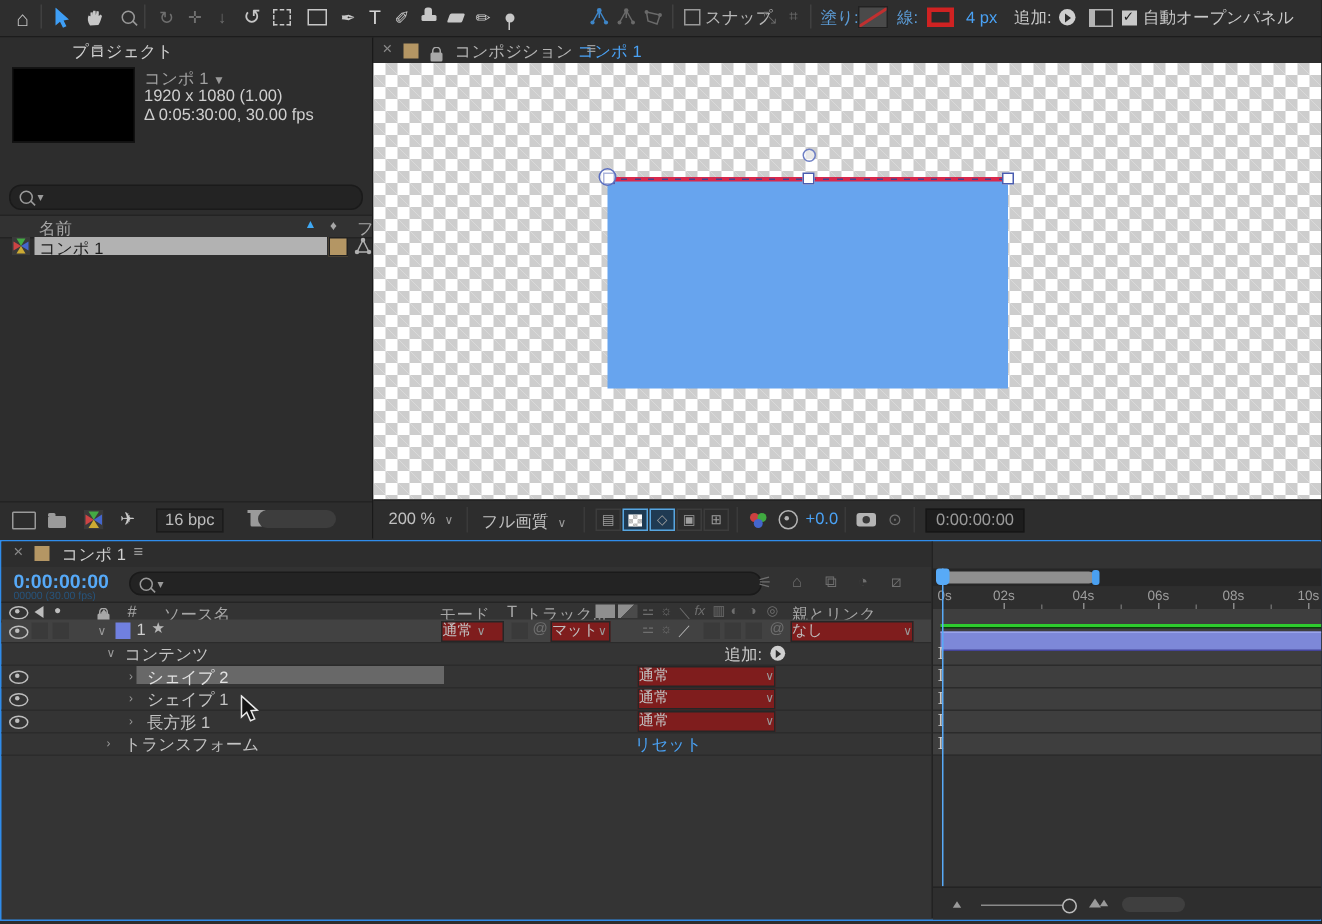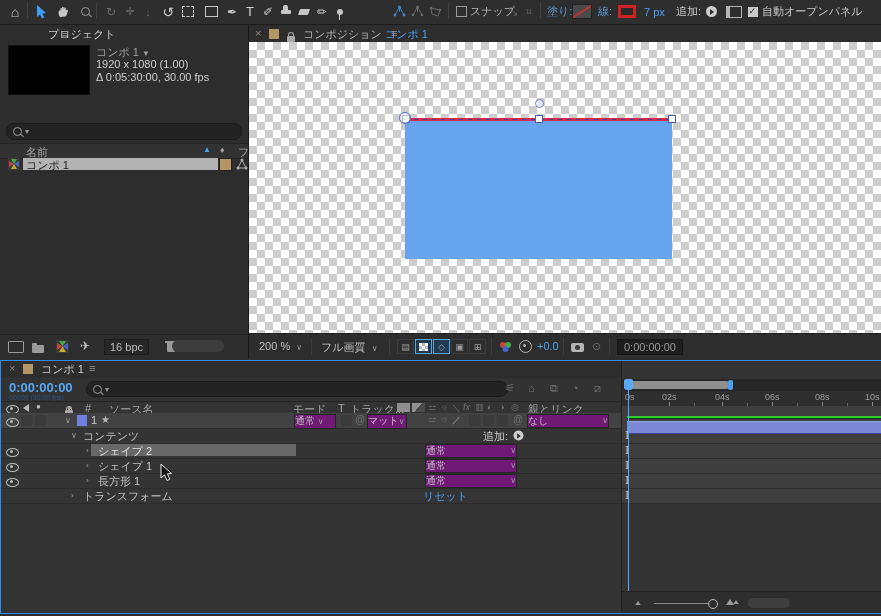--- a/index.html
+++ b/index.html
@@ -28,21 +28,21 @@
   
   .spk{width:0;height:0;border-top:4px solid transparent;border-bottom:4px solid transparent;border-right:6px solid #bdbdbd;display:inline-block;}
   
   .stamp{position:relative;width:10px;height:4px;background:#c7c7c7;border-radius:1px;display:inline-block;}
   .stamp::before{content:"";position:absolute;left:2px;top:-5px;width:5px;height:5px;background:#c7c7c7;border-radius:2px 2px 0 0;}
   .eraser{width:10px;height:6px;background:#c7c7c7;transform:skewX(-20deg);border-radius:1px;display:inline-block;}
   .recttool{width:11px;height:9px;border:1px solid #c7c7c7;display:inline-block;}
   .dashbox{width:10px;height:9px;border:1px dashed #c7c7c7;display:inline-block;}
   .pin{position:relative;width:6px;height:6px;background:#c7c7c7;border-radius:50%;display:inline-block;}
   .pin::after{content:"";position:absolute;left:2px;top:5px;width:1px;height:6px;background:#c7c7c7;}
-  .dd{position:absolute;background:#701a75;border:1px solid #262626;color:#c0c0c0;font-size:10px;line-height:12px;}
+  .dd{position:absolute;background:#7f1d1d;border:1px solid #262626;color:#c0c0c0;font-size:10px;line-height:12px;}
   .chev{color:#9a9a9a;font-size:8px;}
   .playc{position:relative;width:11px;height:11px;border-radius:50%;background:#cfcfcf;display:inline-block;}
   .playc::after{content:"";position:absolute;left:4px;top:3px;width:0;height:0;border-top:3px solid transparent;border-bottom:3px solid transparent;border-left:4px solid #2d2d2d;}
   .cam{position:relative;width:13px;height:9px;background:#b4b4b4;border-radius:2px;display:inline-block;}
   .cam::after{content:"";position:absolute;left:4px;top:2px;width:5px;height:5px;border-radius:50%;background:#3a3a3a;}
   .swbox{position:absolute;width:15px;height:13px;border:1px solid #3c3c3c;display:flex;align-items:center;justify-content:center;font-size:9px;color:#9f9f9f;}
   .swbox.active{border:1px solid #58a6e0;background:#1f3a52;}
   .checker-s{background-color:#fff;background-image:linear-gradient(45deg,#bbb 25%,transparent 25%,transparent 75%,#bbb 75%),linear-gradient(45deg,#bbb 25%,transparent 25%,transparent 75%,#bbb 75%);background-size:6px 6px;background-position:0 0,3px 3px;}
   .canvas{background-color:#fff;background-image:linear-gradient(45deg,#cdcdcd 25%,transparent 25%,transparent 75%,#cdcdcd 75%),linear-gradient(45deg,#cdcdcd 25%,transparent 25%,transparent 75%,#cdcdcd 75%);background-size:16px 16px;background-position:0 0,8px 8px;}
   .handle{position:absolute;width:6px;height:6px;background:#fff;border:1px solid #4a5db0;}
@@ -156,21 +156,21 @@
     <div class="tool nw lblue" style="left:547px;">塗り:</div>
     <div class="tool" style="left:572px;width:20px;">
       <span style="position:relative;width:18px;height:13px;background:#4a4a4a;border:1px solid #222;display:inline-block;overflow:hidden;">
         <span style="position:absolute;left:-3px;top:5px;width:26px;height:2px;background:#c03030;transform:rotate(-33deg);"></span>
       </span>
     </div>
     <div class="tool nw lblue" style="left:598px;">線:</div>
     <div class="tool" style="left:616px;width:22px;">
       <span style="width:12px;height:7px;background:#2a2a2a;border:3px solid #cf2222;display:inline-block;"></span>
     </div>
-    <div class="tool nw blue" style="left:644px;">7 px</div>
+    <div class="tool nw blue" style="left:644px;">4 px</div>
     <div class="tool nw" style="left:676px;color:#c9c9c9;">追加:</div>
     <div class="tool" style="left:704px;width:14px;">
         <span class="playc"></span>
       </div>
     <div class="tool" style="left:726px;width:16px;">
         <span style="width:12px;height:10px;border:1px solid #b4b4b4;border-left-width:4px;display:inline-block;"></span>
       </div>
     <div class="tool" style="left:746px;width:13px;">
       <span style="position:relative;width:10px;height:10px;background:#c9c9c9;display:inline-block;">
         <span style="position:absolute;left:1px;top:-1px;color:#222;font-size:9px;font-weight:bold;">✓</span>

